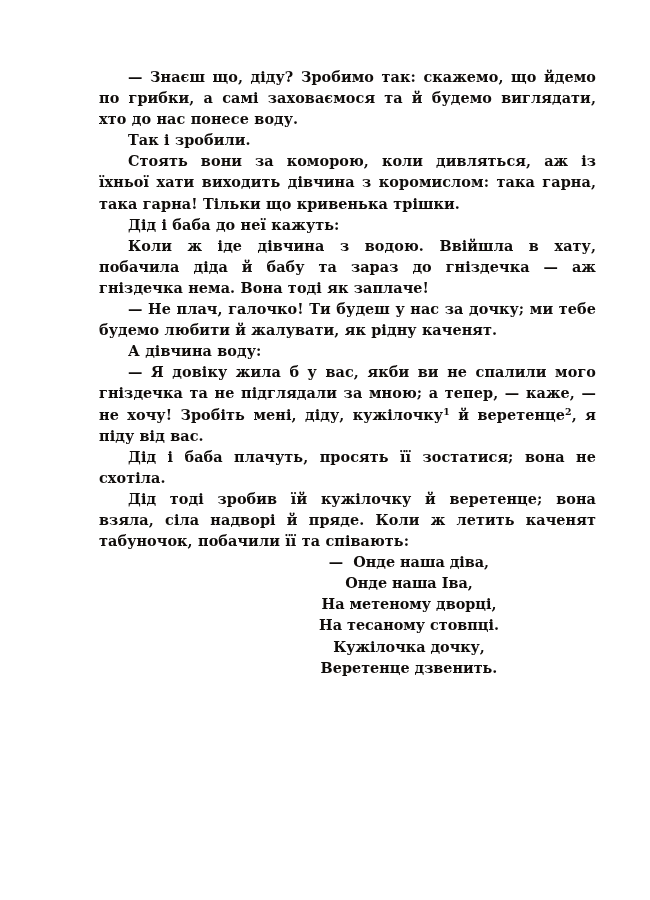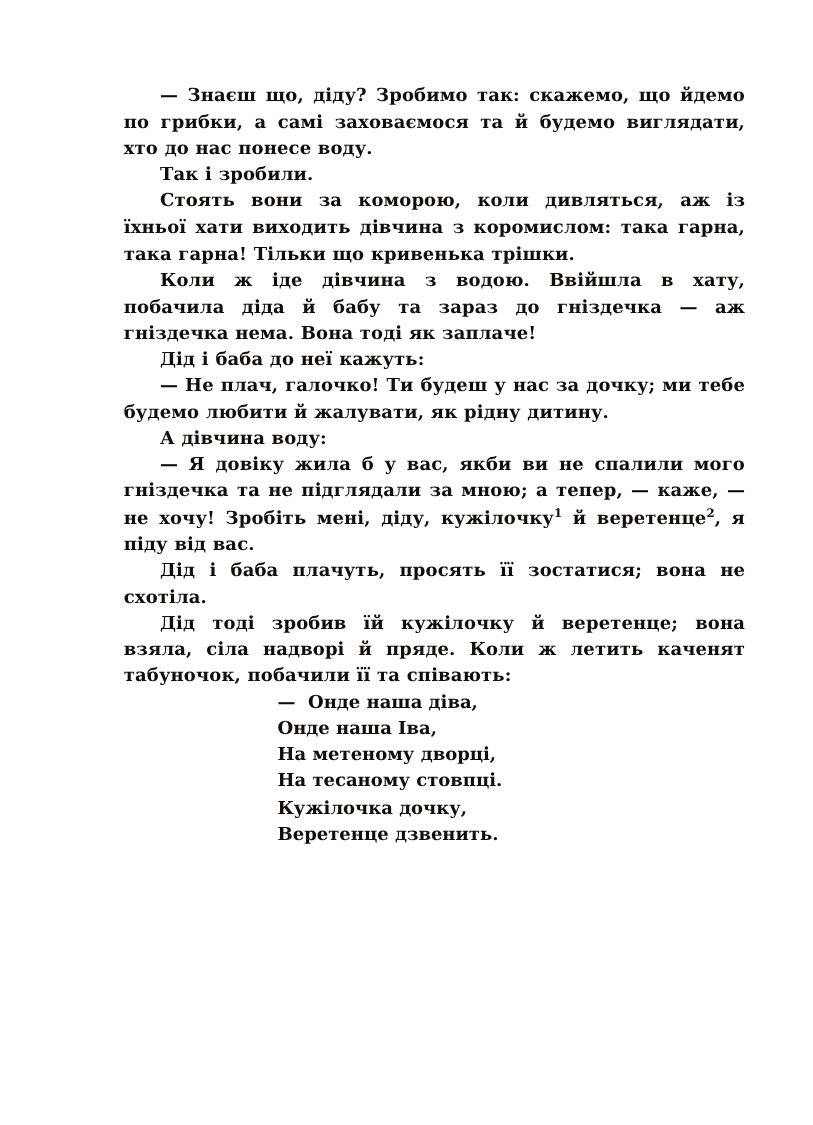--- a/index.html
+++ b/index.html
@@ -50,21 +50,21 @@
     font-size: 14.4px;
     line-height: 21.1px;
     font-weight: 700;
   }
 
   .verse li {
     margin: 0;
     padding: 0;
     white-space: pre;
     padding-left: 123px;
-    text-align: left;
+    text-align: center;
   }
 
   .verse li.first-verse-line {
     padding-left: 123px;
   }
 
   sup.fn-ref {
     font-size: 9.4px;
     line-height: 0;
     vertical-align: 0.55em;
@@ -127,25 +127,25 @@
 
   <div class="text-block">
 
     <p class="para">— Знаєш що, діду? Зробимо так: скажемо, що йдемо по грибки, а самі заховаємося та й будемо виглядати, хто до нас понесе воду.</p>
 
     <p class="para last-line-natural">Так і зробили.</p>
 
     <p class="para">Стоять вони за коморою, коли дивляться, аж із їхньої хати виходить дівчина з коромислом: така гарна, така гарна! Тільки що кривенька трішки.</p>
 
 
+    <p class="para last-line-natural">Дід і баба до неї кажуть:</p>
+
     <p class="para">Коли ж іде дівчина з водою. Ввійшла в хату, побачила діда й бабу та зараз до гніздечка — аж гніздечка нема. Вона тоді як заплаче!</p>
 
-    <p class="para last-line-natural">Дід і баба до неї кажуть:</p>
-
-    <p class="para">— Не плач, галочко! Ти будеш у нас за дочку; ми тебе будемо любити й жалувати, як рідну дитину.</p>
+    <p class="para">— Не плач, галочко! Ти будеш у нас за дочку; ми тебе будемо любити й жалувати, як рідну каченят.</p>
 
     <p class="para last-line-natural">А дівчина воду:</p>
 
     <p class="para"><span>— Я довіку жила б у вас, якби ви не спалили мого гніздечка та не підглядали за мною; а тепер, — каже, — не хочу! Зробіть мені, діду, кужілочку</span><sup class="fn-ref">1</sup><span> й веретенце</span><sup class="fn-ref">2</sup><span>, я піду від вас.</span></p>
 
     <p class="para last-line-natural">Дід і баба плачуть, просять її зостатися; вона не схотіла.</p>
 
     <p class="para">Дід тоді зробив їй кужілочку й веретенце; вона взяла, сіла надворі й пряде. Коли ж летить каченят табуночок, побачили її та співають:</p>
 
     <ul class="verse">

